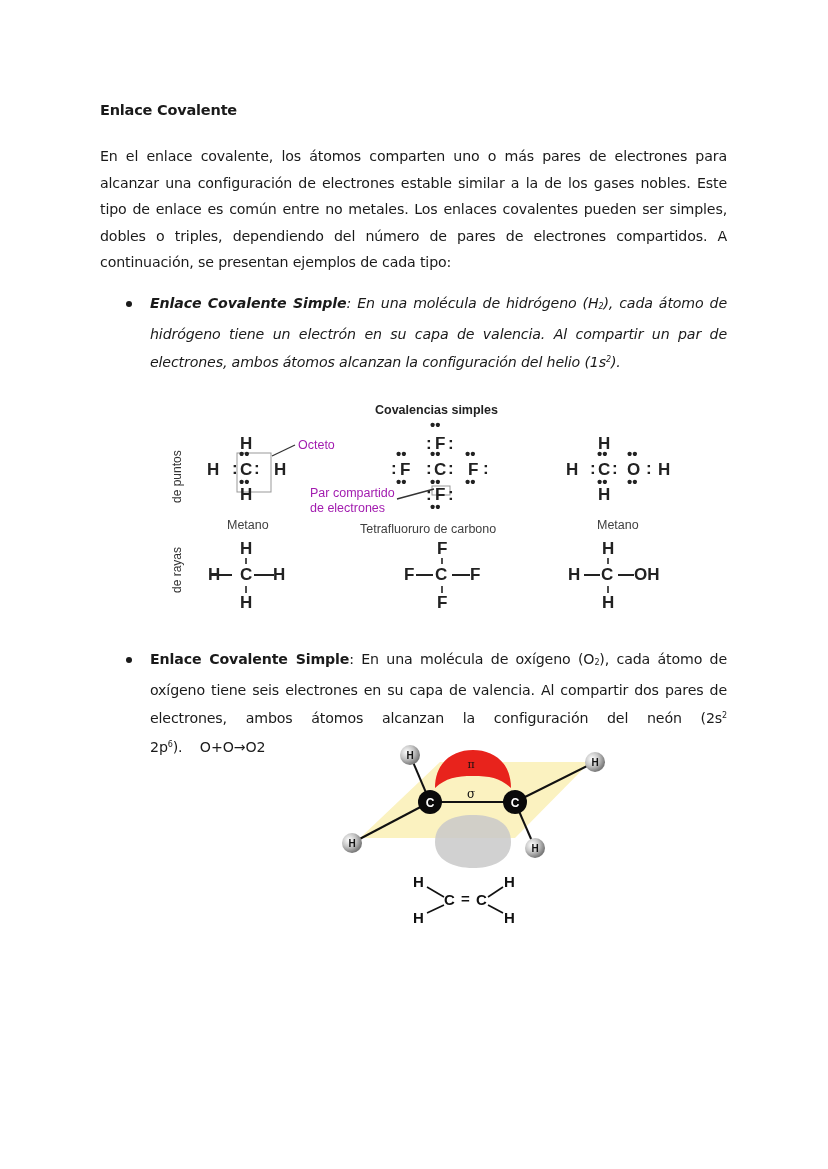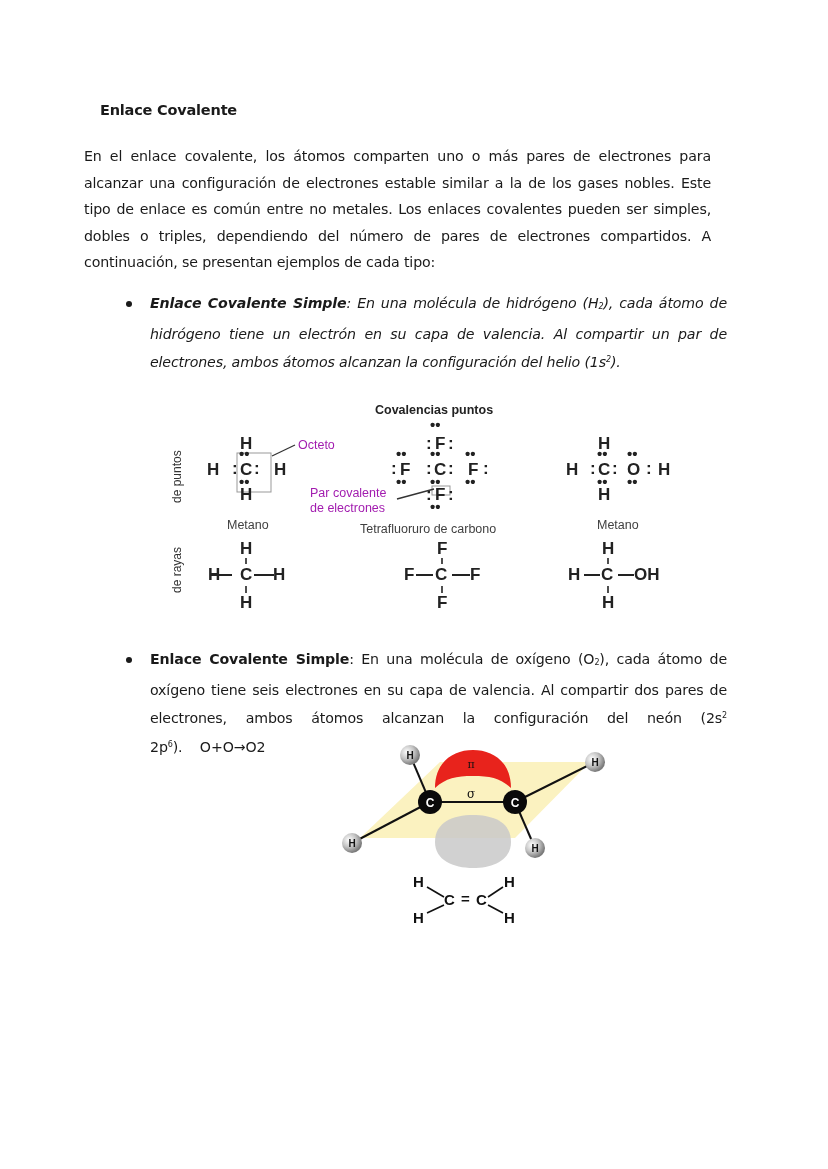--- a/index.html
+++ b/index.html
@@ -5,21 +5,21 @@
   html, body { margin: 0; padding: 0; background: #ffffff; }
   body {
     width: 828px; height: 1169px; position: relative; overflow: hidden;
     font-family: "DejaVu Sans", sans-serif; color: #1a1a1a;
   }
   .page-title {
     position: absolute; left: 100px; top: 102px;
     font-size: 14.5px; font-weight: bold; letter-spacing: -0.2px;
   }
   .intro {
-    position: absolute; left: 84px; top: 143px; width: 627px;
+    position: absolute; left: 100px; top: 143px; width: 627px;
     font-size: 14.2px; line-height: 26.6px; text-align: justify;
     letter-spacing: -0.15px;
   }
   .bullet {
     position: absolute; left: 150px; width: 577px;
     font-size: 14.2px; line-height: 26.6px; text-align: justify;
     letter-spacing: -0.15px;
   }
   .bullet-dot {
     position: absolute; left: -24px; top: 11px; width: 6px; height: 6px;
@@ -83,21 +83,21 @@
     <line x1="266" y1="177" x2="283" y2="177" stroke="#222" stroke-width="2"></line>
     <line x1="302" y1="177" x2="320" y2="177" stroke="#222" stroke-width="2"></line>
     <line x1="292" y1="160" x2="292" y2="166" stroke="#222" stroke-width="1.6"></line>
     <line x1="292" y1="188" x2="292" y2="195" stroke="#222" stroke-width="1.6"></line>
     <line x1="434" y1="177" x2="450" y2="177" stroke="#222" stroke-width="2"></line>
     <line x1="468" y1="177" x2="484" y2="177" stroke="#222" stroke-width="2"></line>
     <line x1="458" y1="160" x2="458" y2="166" stroke="#222" stroke-width="1.6"></line>
     <line x1="458" y1="188" x2="458" y2="195" stroke="#222" stroke-width="1.6"></line>
   </svg>
 
-  <div class="dtitle">Covalencias puntos</div>
+  <div class="dtitle">Covalencias simples</div>
   <div class="side" style="left:20px;top:105px;">de puntos</div>
   <div class="side" style="left:20px;top:195px;">de rayas</div>
 
   <span class="a" style="left:90px;top:36px;">H</span>
   <span class="dot2" style="left:89px;top:51px;">••</span>
   <span class="a" style="left:57px;top:62px;">H</span>
   <span class="a" style="left:82px;top:61px;">:</span>
   <span class="a" style="left:90px;top:62px;">C</span>
   <span class="a" style="left:104px;top:61px;">:</span>
   <span class="a" style="left:124px;top:62px;">H</span>
@@ -119,21 +119,21 @@
   <span class="a" style="left:298px;top:61px;">:</span>
   <span class="dot2" style="left:315px;top:51px;">••</span>
   <span class="a" style="left:318px;top:62px;">F</span>
   <span class="a" style="left:333px;top:61px;">:</span>
   <span class="dot2" style="left:315px;top:79px;">••</span>
   <span class="dot2" style="left:280px;top:79px;">••</span>
   <span class="a" style="left:276px;top:87px;">:</span>
   <span class="a" style="left:285px;top:87px;">F</span>
   <span class="a" style="left:298px;top:87px;">:</span>
   <span class="dot2" style="left:280px;top:104px;">••</span>
-  <span class="ann" style="left:160px;top:88px;">Par covalente</span>
+  <span class="ann" style="left:160px;top:88px;">Par compartido</span>
   <span class="ann" style="left:160px;top:103px;">de electrones</span>
 
   <span class="a" style="left:448px;top:36px;">H</span>
   <span class="dot2" style="left:447px;top:51px;">••</span>
   <span class="a" style="left:416px;top:62px;">H</span>
   <span class="a" style="left:440px;top:61px;">:</span>
   <span class="a" style="left:448px;top:62px;">C</span>
   <span class="a" style="left:462px;top:61px;">:</span>
   <span class="dot2" style="left:477px;top:51px;">••</span>
   <span class="a" style="left:477px;top:62px;">O</span>

